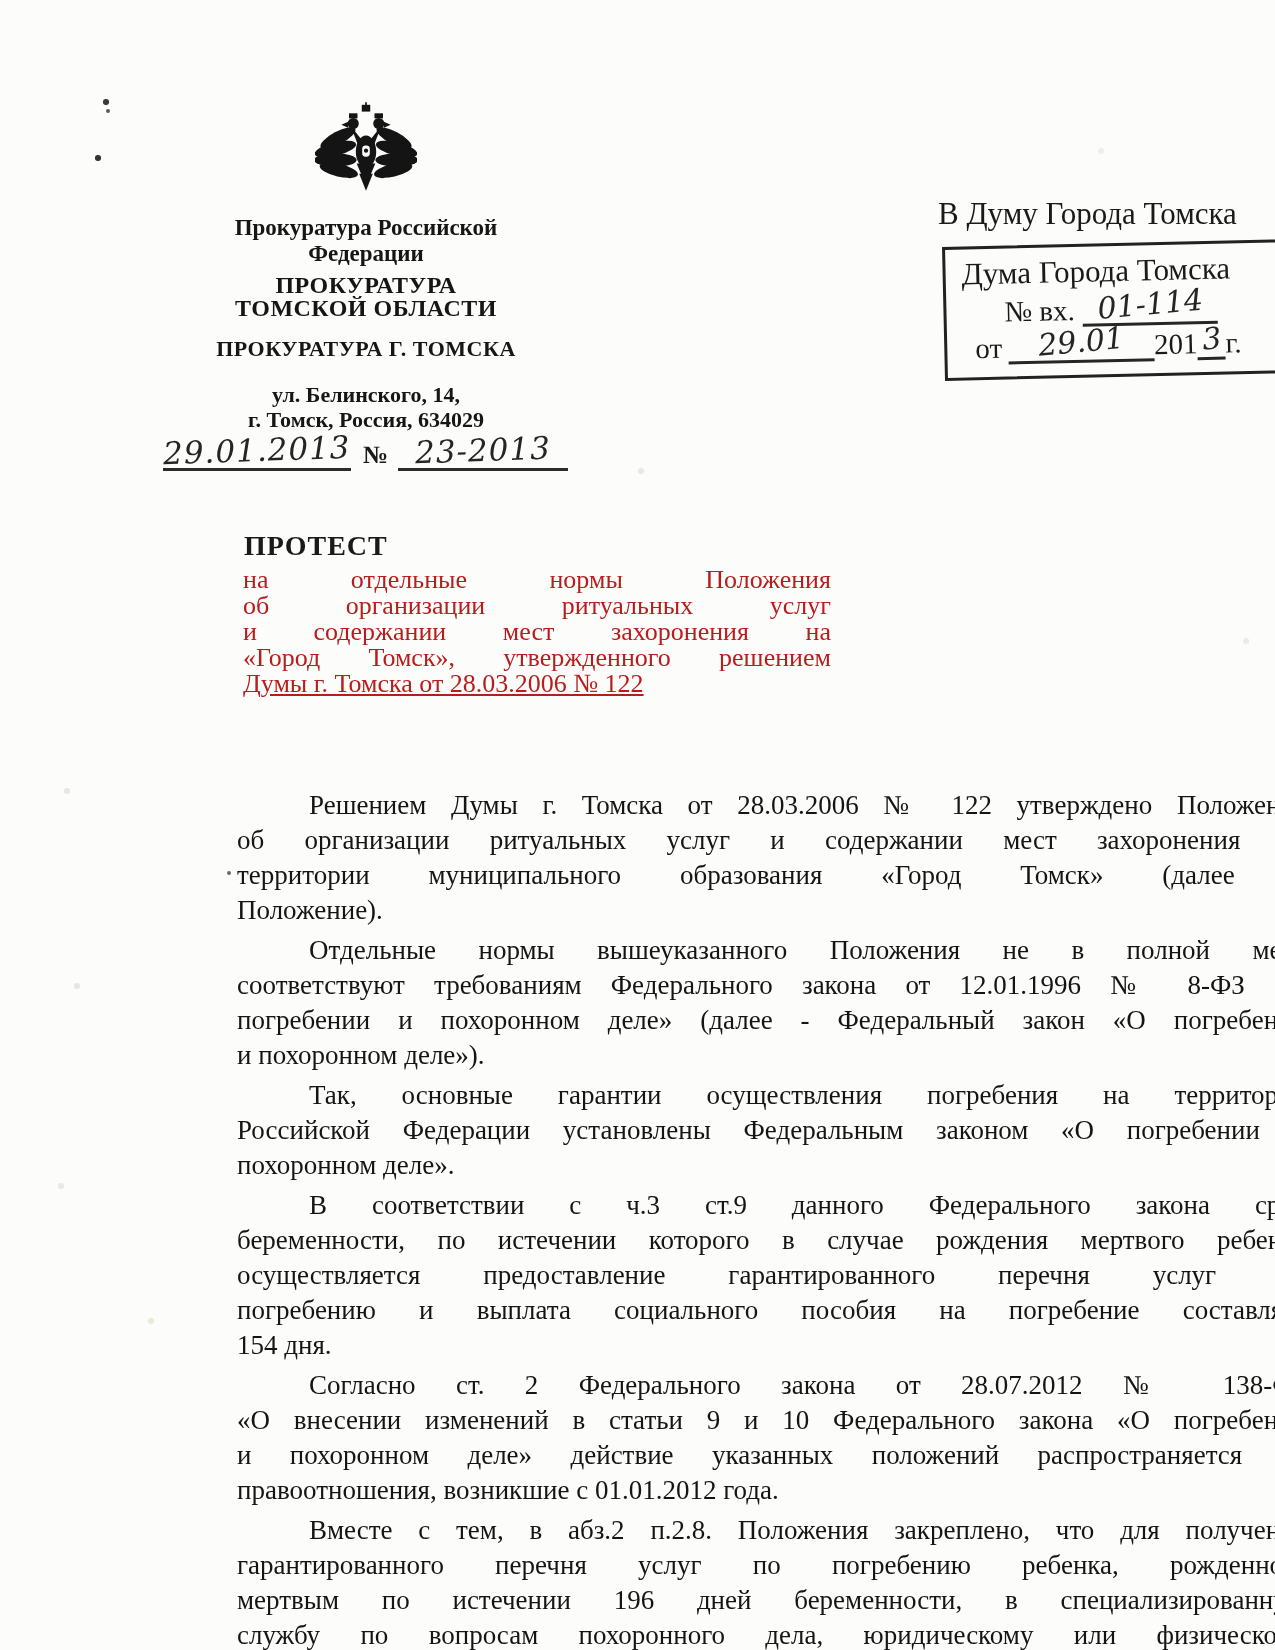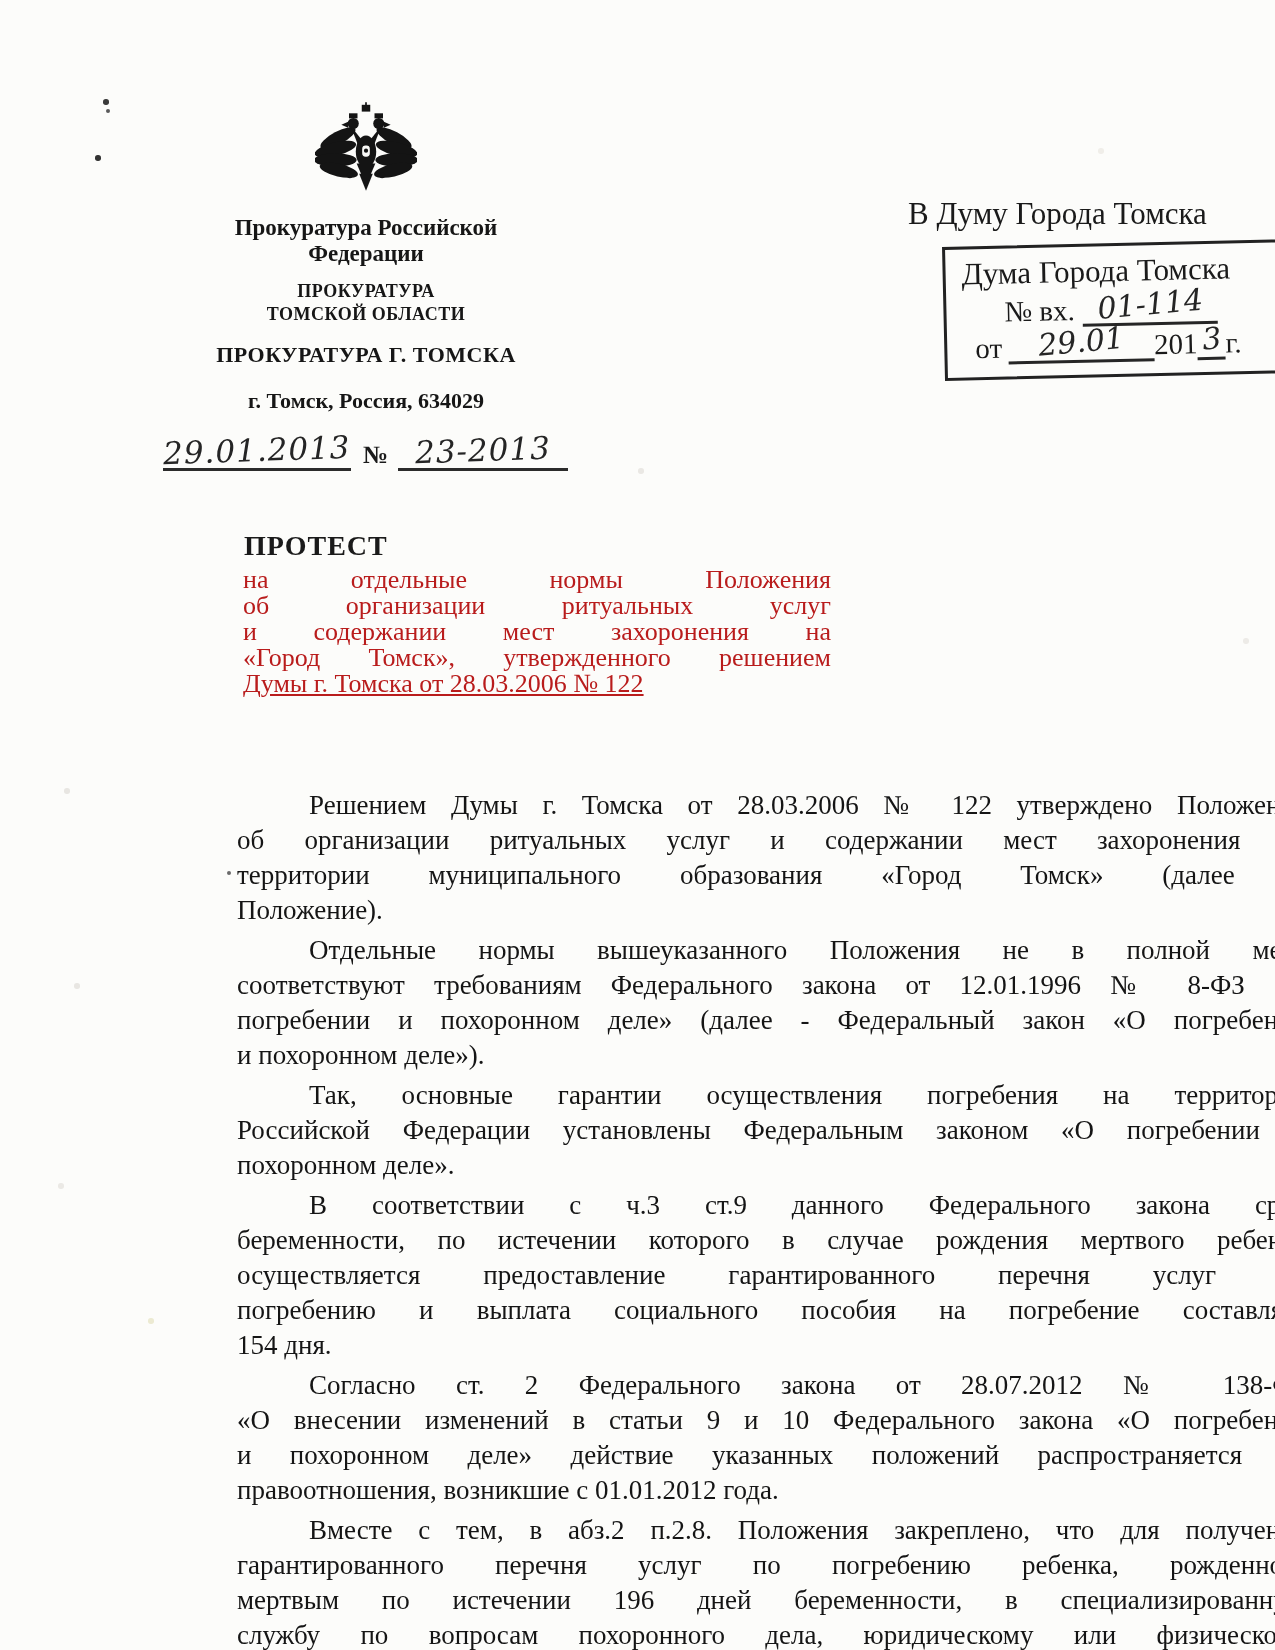--- a/index.html
+++ b/index.html
@@ -12,33 +12,33 @@
   
   .noise{position:absolute;left:0;top:0;width:2px;height:2px;background:transparent;border-radius:50%;
     box-shadow:105px 101px 0 2px #3a3a3a,107px 110px 0 1px #5a5a5a,97px 157px 0 2px #333,
       228px 872px 0 1px #6a6a6a,66px 790px 0 2px #e8e6e2,76px 985px 0 2px #e8e6e2,
       60px 1185px 0 2px #ebe9e5,1245px 640px 0 2px #edebe7,640px 470px 0 2px #eae8e4,
       150px 1320px 0 2px #ecead2,1100px 150px 0 2px #f0eee9;}
   
   .letterhead{position:absolute;top:96px;left:185px;width:362px;text-align:center;color:#161616;}
   .emblem{display:block;margin:0 auto;}
   .org{font-weight:bold;font-size:23px;line-height:26px;margin-top:13px;}
-  .caps{font-weight:bold;font-size:18px;line-height:23px;margin-top:13px;letter-spacing:.5px;}
+  .caps{font-weight:bold;font-size:24px;line-height:23px;margin-top:7px;letter-spacing:.5px;}
   .caps2{font-weight:bold;font-size:22px;line-height:23px;margin-top:17px;letter-spacing:.5px;}
   .addr{font-weight:bold;font-size:22px;line-height:25px;margin-top:22px;}
   
   .dateline{position:absolute;top:432px;left:163px;width:440px;white-space:nowrap;}
   .uline{display:inline-block;border-bottom:3px solid #2b2b2b;text-align:center;vertical-align:bottom;height:36px;}
   .u1{width:188px;}
   .u2{width:170px;margin-left:10px;}
   .numsign{font-weight:bold;font-size:25px;margin-left:12px;display:inline-block;vertical-align:bottom;padding-bottom:2px;}
   .hand{font-family:"DejaVu Serif",serif;font-style:italic;color:#252525;}
   .dateline .hand{font-size:31px;display:inline-block;transform:rotate(-2deg);letter-spacing:1px;}
   
-  .recipient{position:absolute;top:196px;left:908px;font-size:31px;white-space:nowrap;}
+  .recipient{position:absolute;top:196px;left:938px;font-size:31px;white-space:nowrap;}
   .stamp{position:absolute;top:247px;left:942px;width:372px;height:128px;border:3px solid #222;
     transform:rotate(-1.3deg);transform-origin:left top;}
   .stamp-title{margin:7px 0 0 16px;font-size:31px;white-space:nowrap;}
   .stamp-row{font-size:29px;white-space:nowrap;}
   .stamp-row.r2{margin:1px 0 0 58px;}
   .stamp-row.r3{margin:0 0 0 28px;}
   .s-ul{display:inline-block;border-bottom:3px solid #262626;text-align:center;vertical-align:bottom;height:33px;}
   .s-u1{width:135px;margin-left:8px;}
   .s-u2{width:146px;margin-left:6px;}
   .s-u3{width:28px;}
@@ -94,20 +94,21 @@
     <div class="org">
       <div>Прокуратура Российской</div>
       <div>Федерации</div>
     </div>
     <div class="caps">
       <div>ПРОКУРАТУРА</div>
       <div>ТОМСКОЙ ОБЛАСТИ</div>
     </div>
     <div class="caps2">ПРОКУРАТУРА Г. ТОМСКА</div>
     <div class="addr">
+      <div>ул. Белинского, 14,</div>
       <div>г. Томск, Россия, 634029</div>
     </div>
   </div>
 
   <div class="dateline">
     <span class="uline u1"><span class="hand">29.01.2013</span></span><span class="numsign">№</span><span class="uline u2"><span class="hand">23-2013</span></span>
   </div>
 
   <div class="recipient">В Думу Города Томска</div>
 

